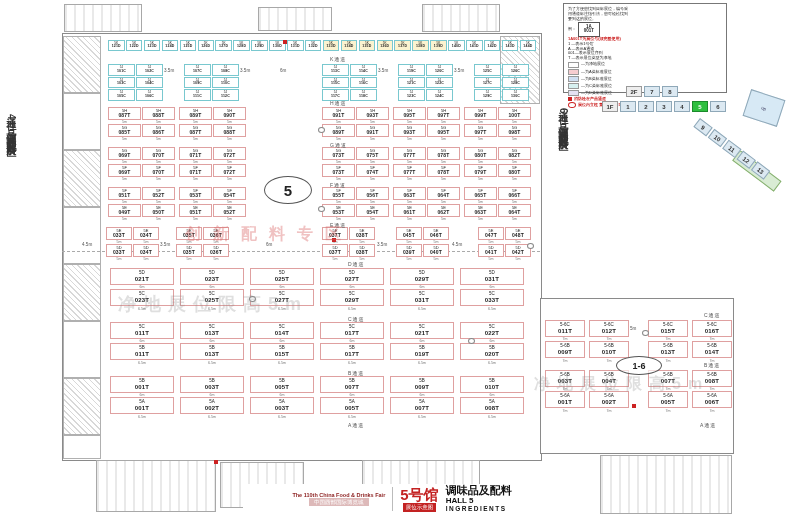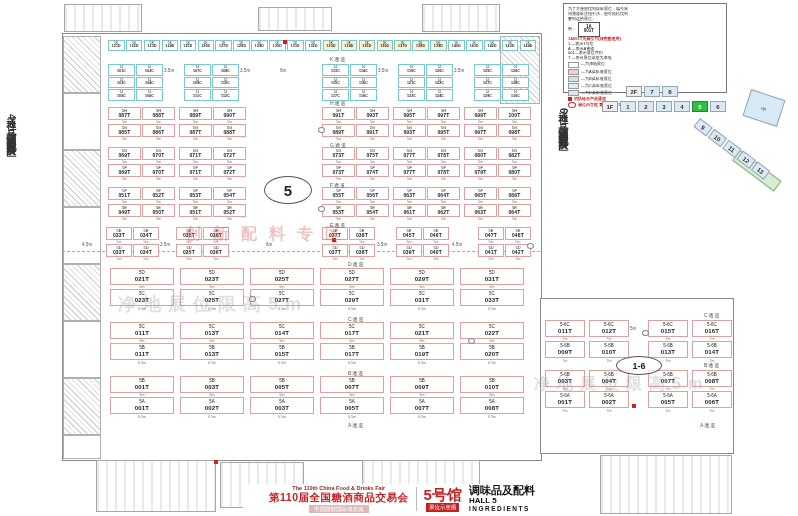--- a/index.html
+++ b/index.html
@@ -149,21 +149,20 @@
       <div class="nb ">11</div>
       <div class="nb ">12</div>
       <div class="nb ">13</div>
     </div>
   <div id="upbox">up</div>
   <div id="greenbadge"></div>
 
   <div id="titleblock">
     <div style="display:flex;flex-direction:column;align-items:center;">
       <span class="tb-en">The 110th China Food &amp; Drinks Fair</span>
-      <span class="tb-cn">第110届全国糖酒商品交易会</span>
       <span class="tb-venue">中国西部国际博览城</span>
     </div>
     <div class="tb-div"></div>
     <div style="display:flex;flex-direction:column;align-items:center;">
       <span class="tb-hall">5号馆</span>
       <span class="tb-map">展位示意图</span>
     </div>
     <div style="display:flex;flex-direction:column;">
       <span class="tb-cat">调味品及配料</span>
       <span class="tb-hallen">HALL 5</span>

